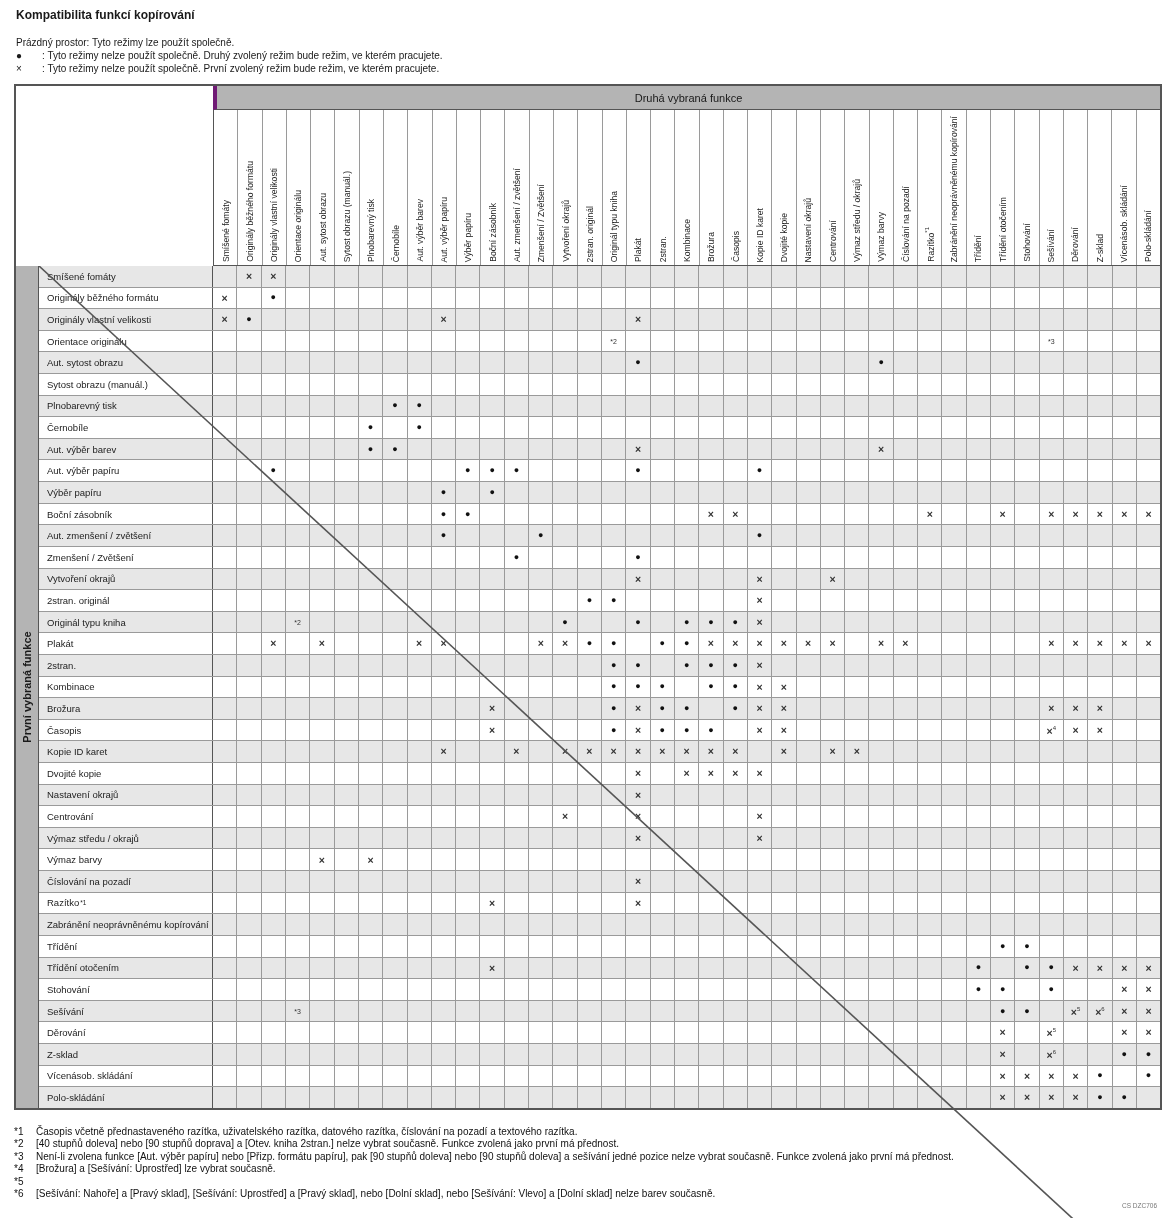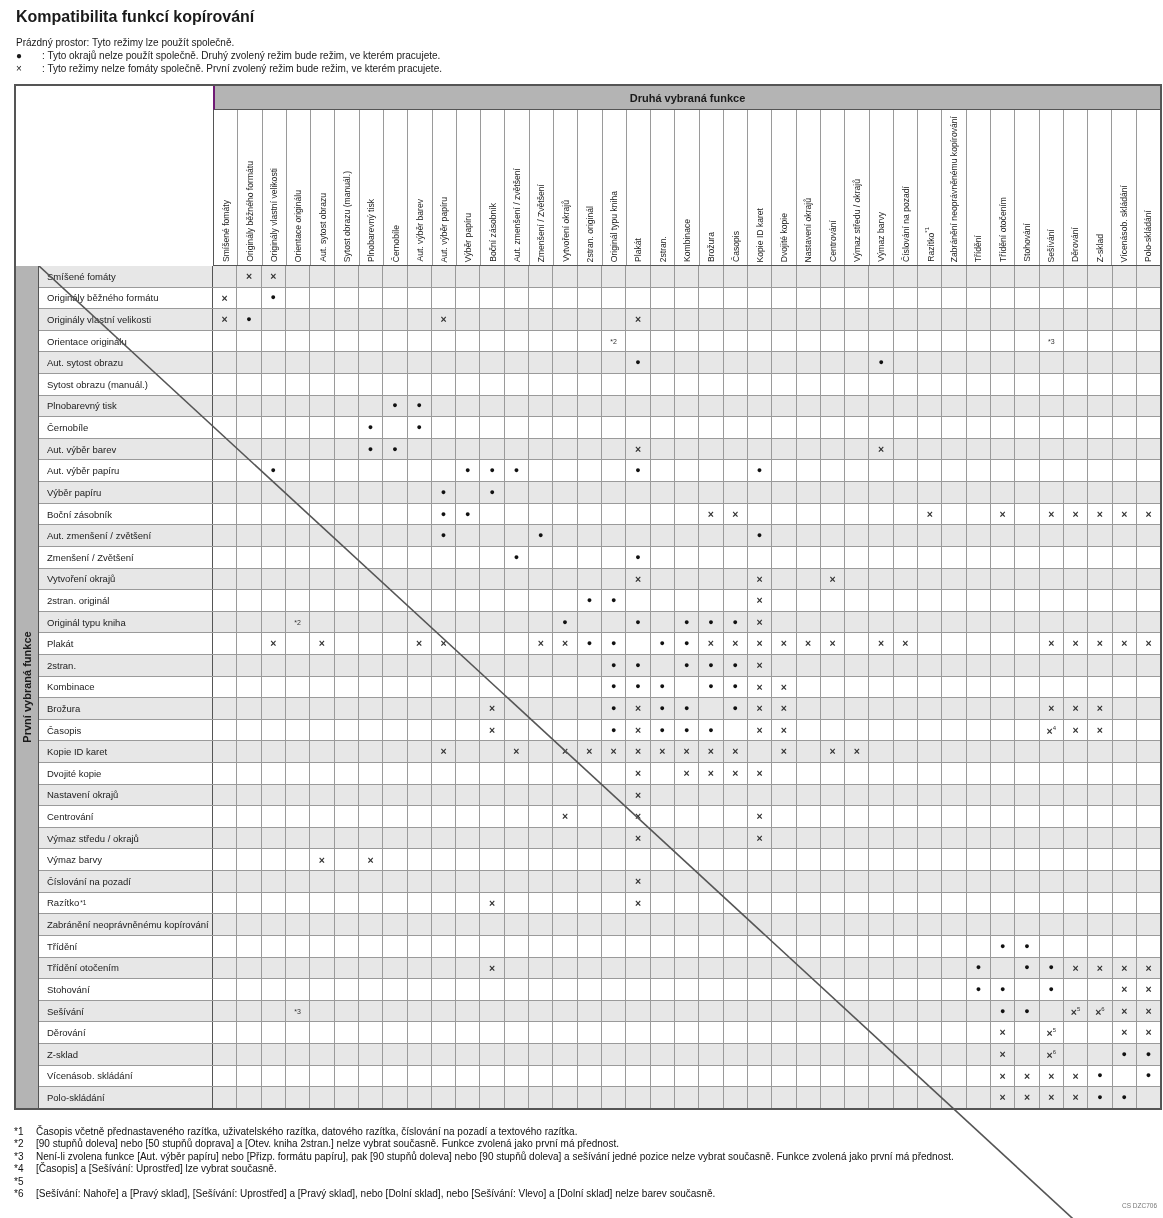--- a/index.html
+++ b/index.html
@@ -1,24 +1,24 @@
 <!DOCTYPE html>
 <html><head>
 <meta charset="utf-8">
 <style>
   html,body{margin:0;padding:0;background:#fff;}
   body{width:1163px;height:1218px;position:relative;font-family:"Liberation Sans","DejaVu Sans",sans-serif;color:#1a1a1a;}
-  #page-title{position:absolute;left:16px;top:8px;font-size:16px;font-weight:bold;}
+  #page-title{position:absolute;left:16px;top:8px;font-size:12px;font-weight:bold;}
   #legend{position:absolute;left:16px;top:36px;font-size:10px;line-height:13px;}
   .legend-row{display:flex;}
   .legend-sym{width:26px;flex:none;}
   
   #tbl{position:absolute;left:14px;top:84px;width:1148px;height:1026px;border:2px solid #555;box-sizing:border-box;}
-  #top-band{position:absolute;left:197px;top:0;right:0;height:24px;background:#b4b4b4;border-left:2px solid #701a75;border-bottom:1px solid #555;
-            display:flex;align-items:center;justify-content:center;font-size:11px;font-weight:bold;box-sizing:border-box;}
+  #top-band{position:absolute;left:197px;top:0;right:0;height:24px;background:#b4b4b4;border-left:4px solid #701a75;border-bottom:1px solid #555;
+            display:flex;align-items:center;justify-content:center;font-size:11px;font-weight:normal;box-sizing:border-box;}
   #hdr{position:absolute;left:197px;top:24px;right:0;height:156px;display:flex;border-left:1px solid #555;border-bottom:1px solid #555;box-sizing:border-box;}
   .hcell{flex:1 1 0;position:relative;border-right:1px solid #9a9a9a;background:#fff;box-sizing:border-box;}
   .hcell:last-child{border-right:none;}
   .hcell span{position:absolute;bottom:3px;left:50%;transform:translateX(-50%) rotate(180deg);writing-mode:vertical-rl;
               font-size:8.6px;white-space:nowrap;color:#222;}
   .hcell sup{font-size:6px;}
   #left-band{position:absolute;left:0;top:180px;bottom:0;width:23px;background:#b4b4b4;border-right:1px solid #555;box-sizing:border-box;}
   #left-band span{position:absolute;top:50%;left:50%;transform:translate(-50%,-50%) rotate(180deg);writing-mode:vertical-rl;
                   font-size:11px;font-weight:bold;white-space:nowrap;}
   #corner{position:absolute;left:0;top:0;width:197px;height:180px;background:#fff;box-sizing:border-box;}
@@ -47,25 +47,25 @@
 <body>
 
 <div id="page-title">Kompatibilita funkcí kopírování</div>
 
 <div id="legend">
     <div class="legend-row">
       <span>Prázdný prostor: Tyto režimy lze použít společně.</span>
     </div>
     <div class="legend-row">
       <span class="legend-sym">●</span>
-      <span>: Tyto okrajů nelze použít společně. Druhý zvolený režim bude režim, ve kterém pracujete.</span>
+      <span>: Tyto režimy nelze použít společně. Druhý zvolený režim bude režim, ve kterém pracujete.</span>
     </div>
     <div class="legend-row">
       <span class="legend-sym">×</span>
-      <span>: Tyto režimy nelze fomáty společně. První zvolený režim bude režim, ve kterém pracujete.</span>
+      <span>: Tyto režimy nelze použít společně. První zvolený režim bude režim, ve kterém pracujete.</span>
     </div>
   </div>
 
 <div id="tbl">
   <div id="corner"></div>
   <div id="top-band">Druhá vybraná funkce</div>
   <div id="hdr">
       <div class="hcell">
         <span>Smíšené fomáty</span>
       </div>
@@ -2204,29 +2204,29 @@
   </svg>
 </div>
 
 <div id="footnotes">
     <div class="fn">
       <span class="fn-m">*1</span>
       <span>Časopis včetně přednastaveného razítka, uživatelského razítka, datového razítka, číslování na pozadí a textového razítka.</span>
     </div>
     <div class="fn">
       <span class="fn-m">*2</span>
-      <span>[90 stupňů doleva] nebo [50 stupňů doprava] a [Otev. kniha 2stran.] nelze vybrat současně. Funkce zvolená jako první má přednost.</span>
+      <span>[40 stupňů doleva] nebo [90 stupňů doprava] a [Otev. kniha 2stran.] nelze vybrat současně. Funkce zvolená jako první má přednost.</span>
     </div>
     <div class="fn">
       <span class="fn-m">*3</span>
       <span>Není-li zvolena funkce [Aut. výběr papíru] nebo [Přizp. formátu papíru], pak [90 stupňů doleva] nebo [90 stupňů doleva] a sešívání jedné pozice nelze vybrat současně. Funkce zvolená jako první má přednost.</span>
     </div>
     <div class="fn">
       <span class="fn-m">*4</span>
-      <span>[Časopis] a [Sešívání: Uprostřed] lze vybrat současně.</span>
+      <span>[Brožura] a [Sešívání: Uprostřed] lze vybrat současně.</span>
     </div>
     <div class="fn">
       <span class="fn-m">*5</span>
     </div>
     <div class="fn">
       <span class="fn-m">*6</span>
       <span>[Sešívání: Nahoře] a [Pravý sklad], [Sešívání: Uprostřed] a [Pravý sklad], nebo [Dolní sklad], nebo [Sešívání: Vlevo] a [Dolní sklad] nelze barev současně.</span>
     </div>
   </div>
 

